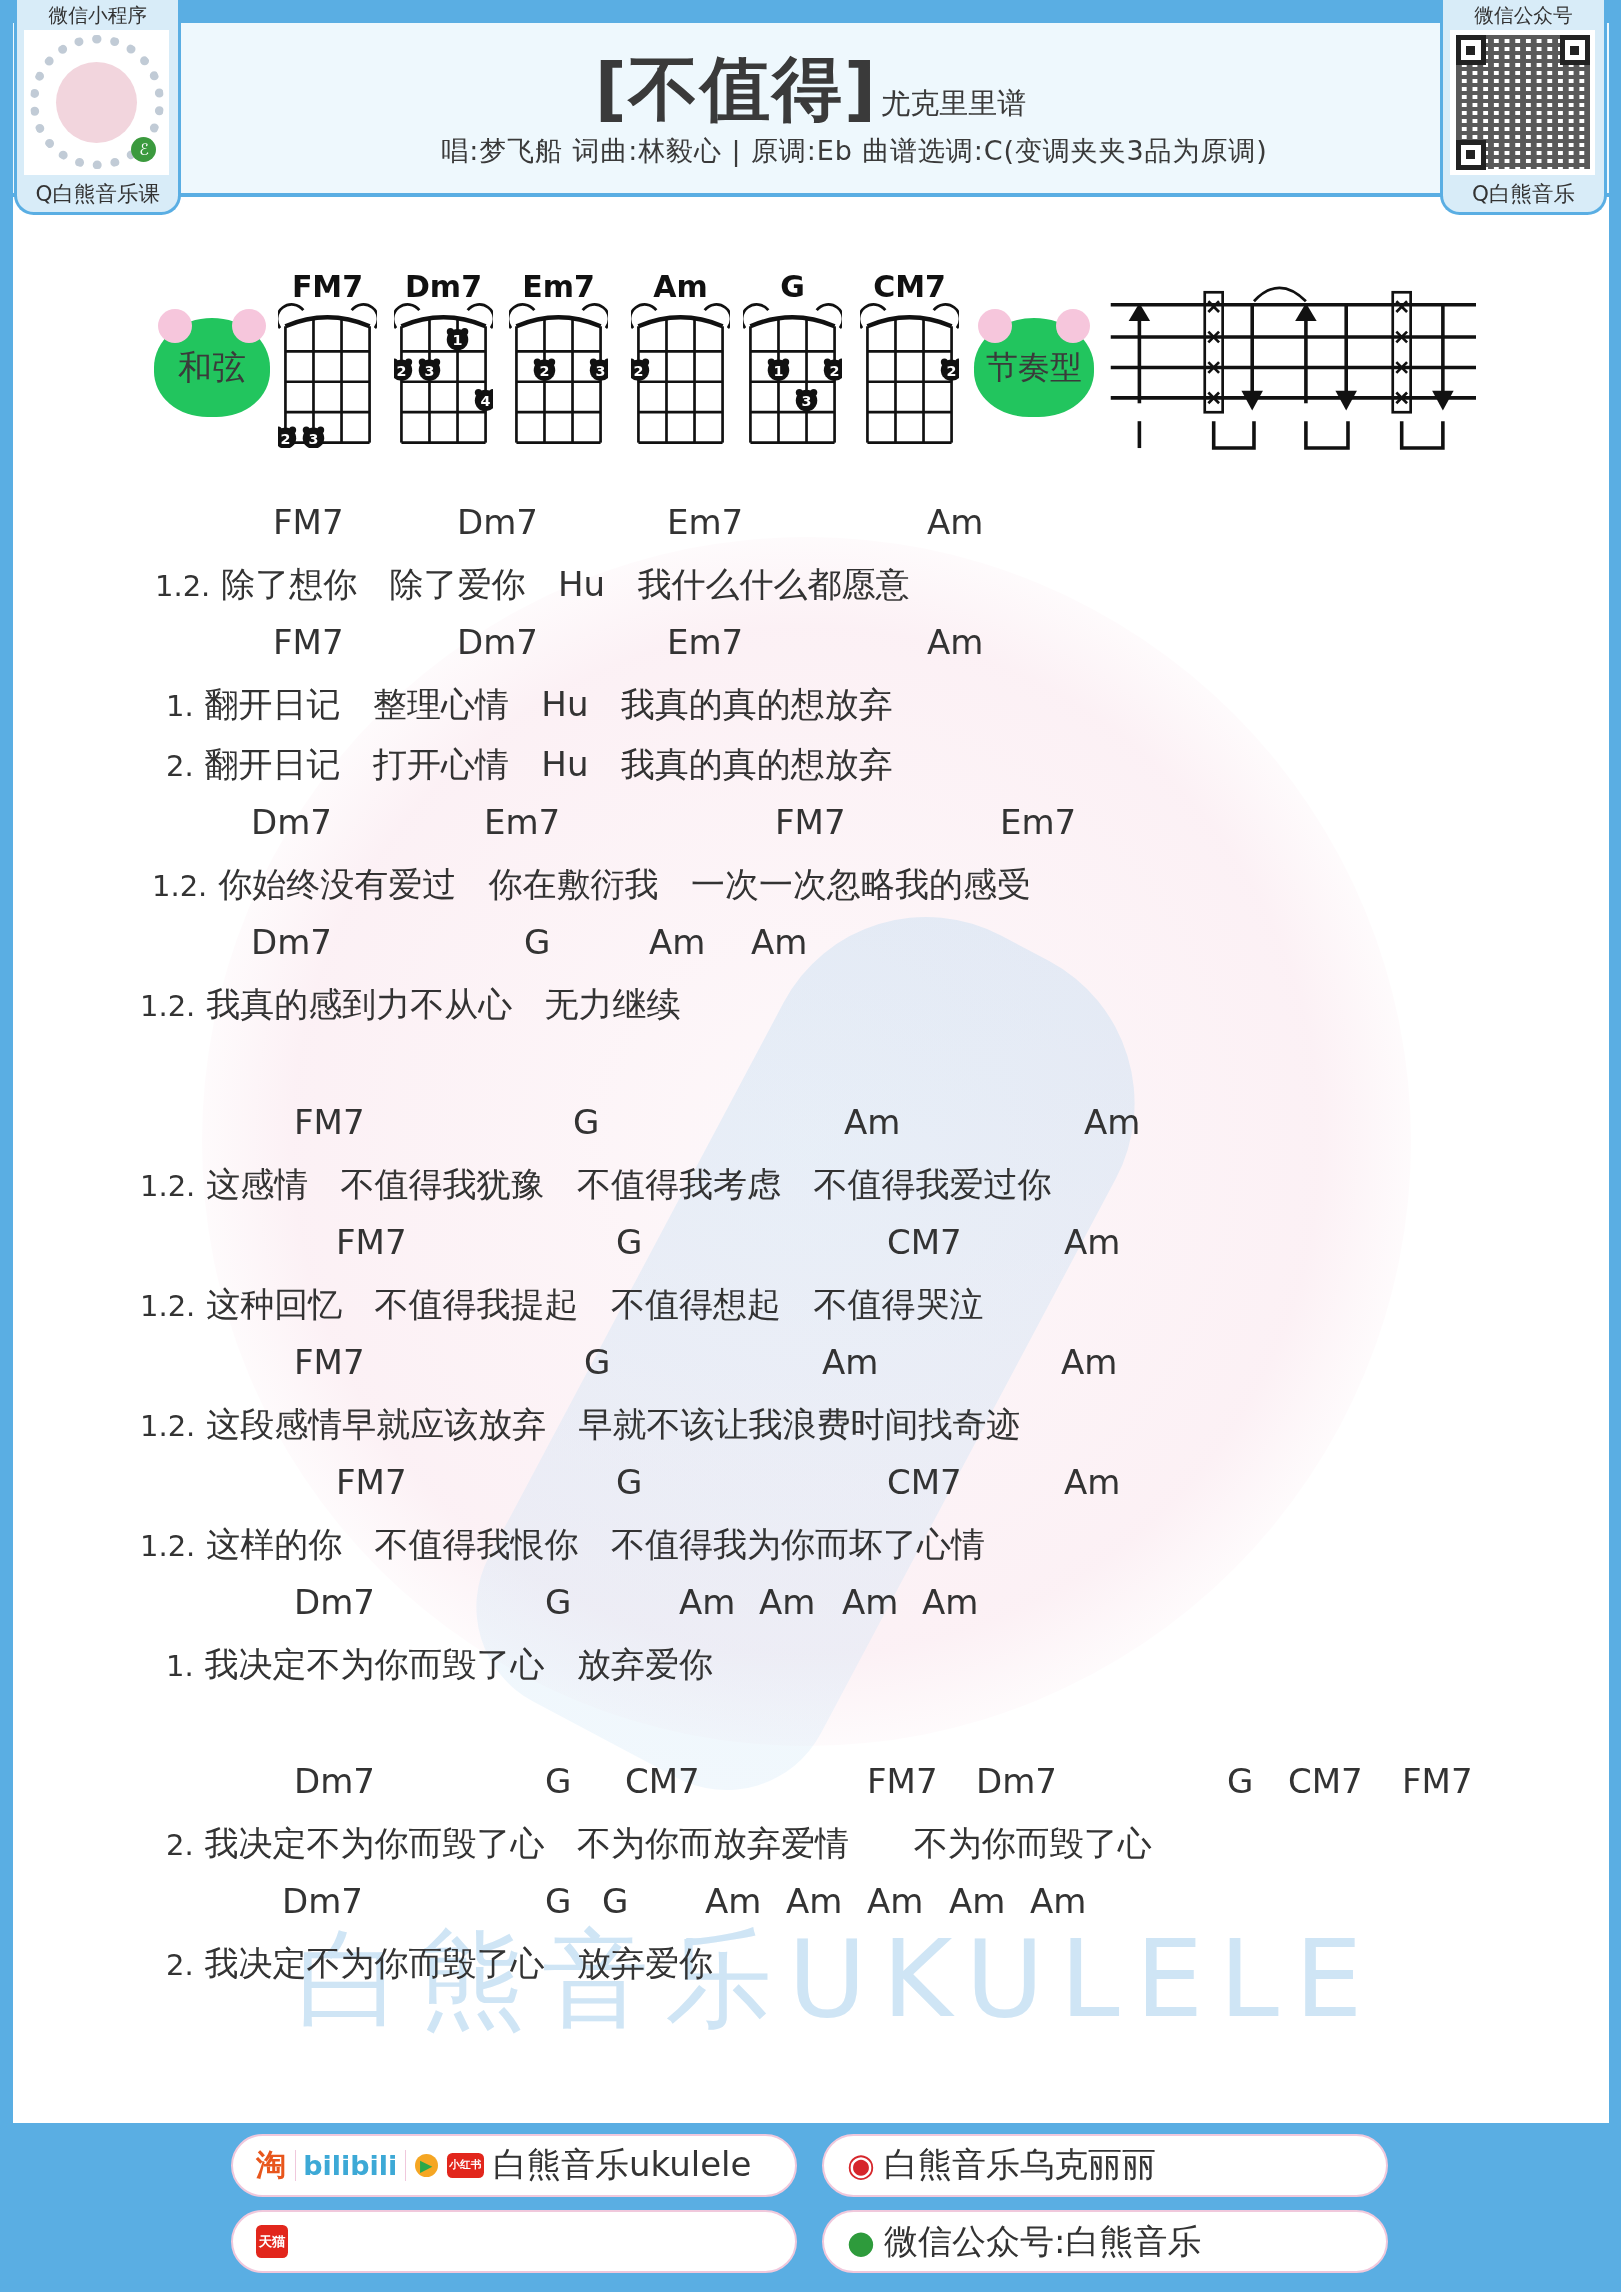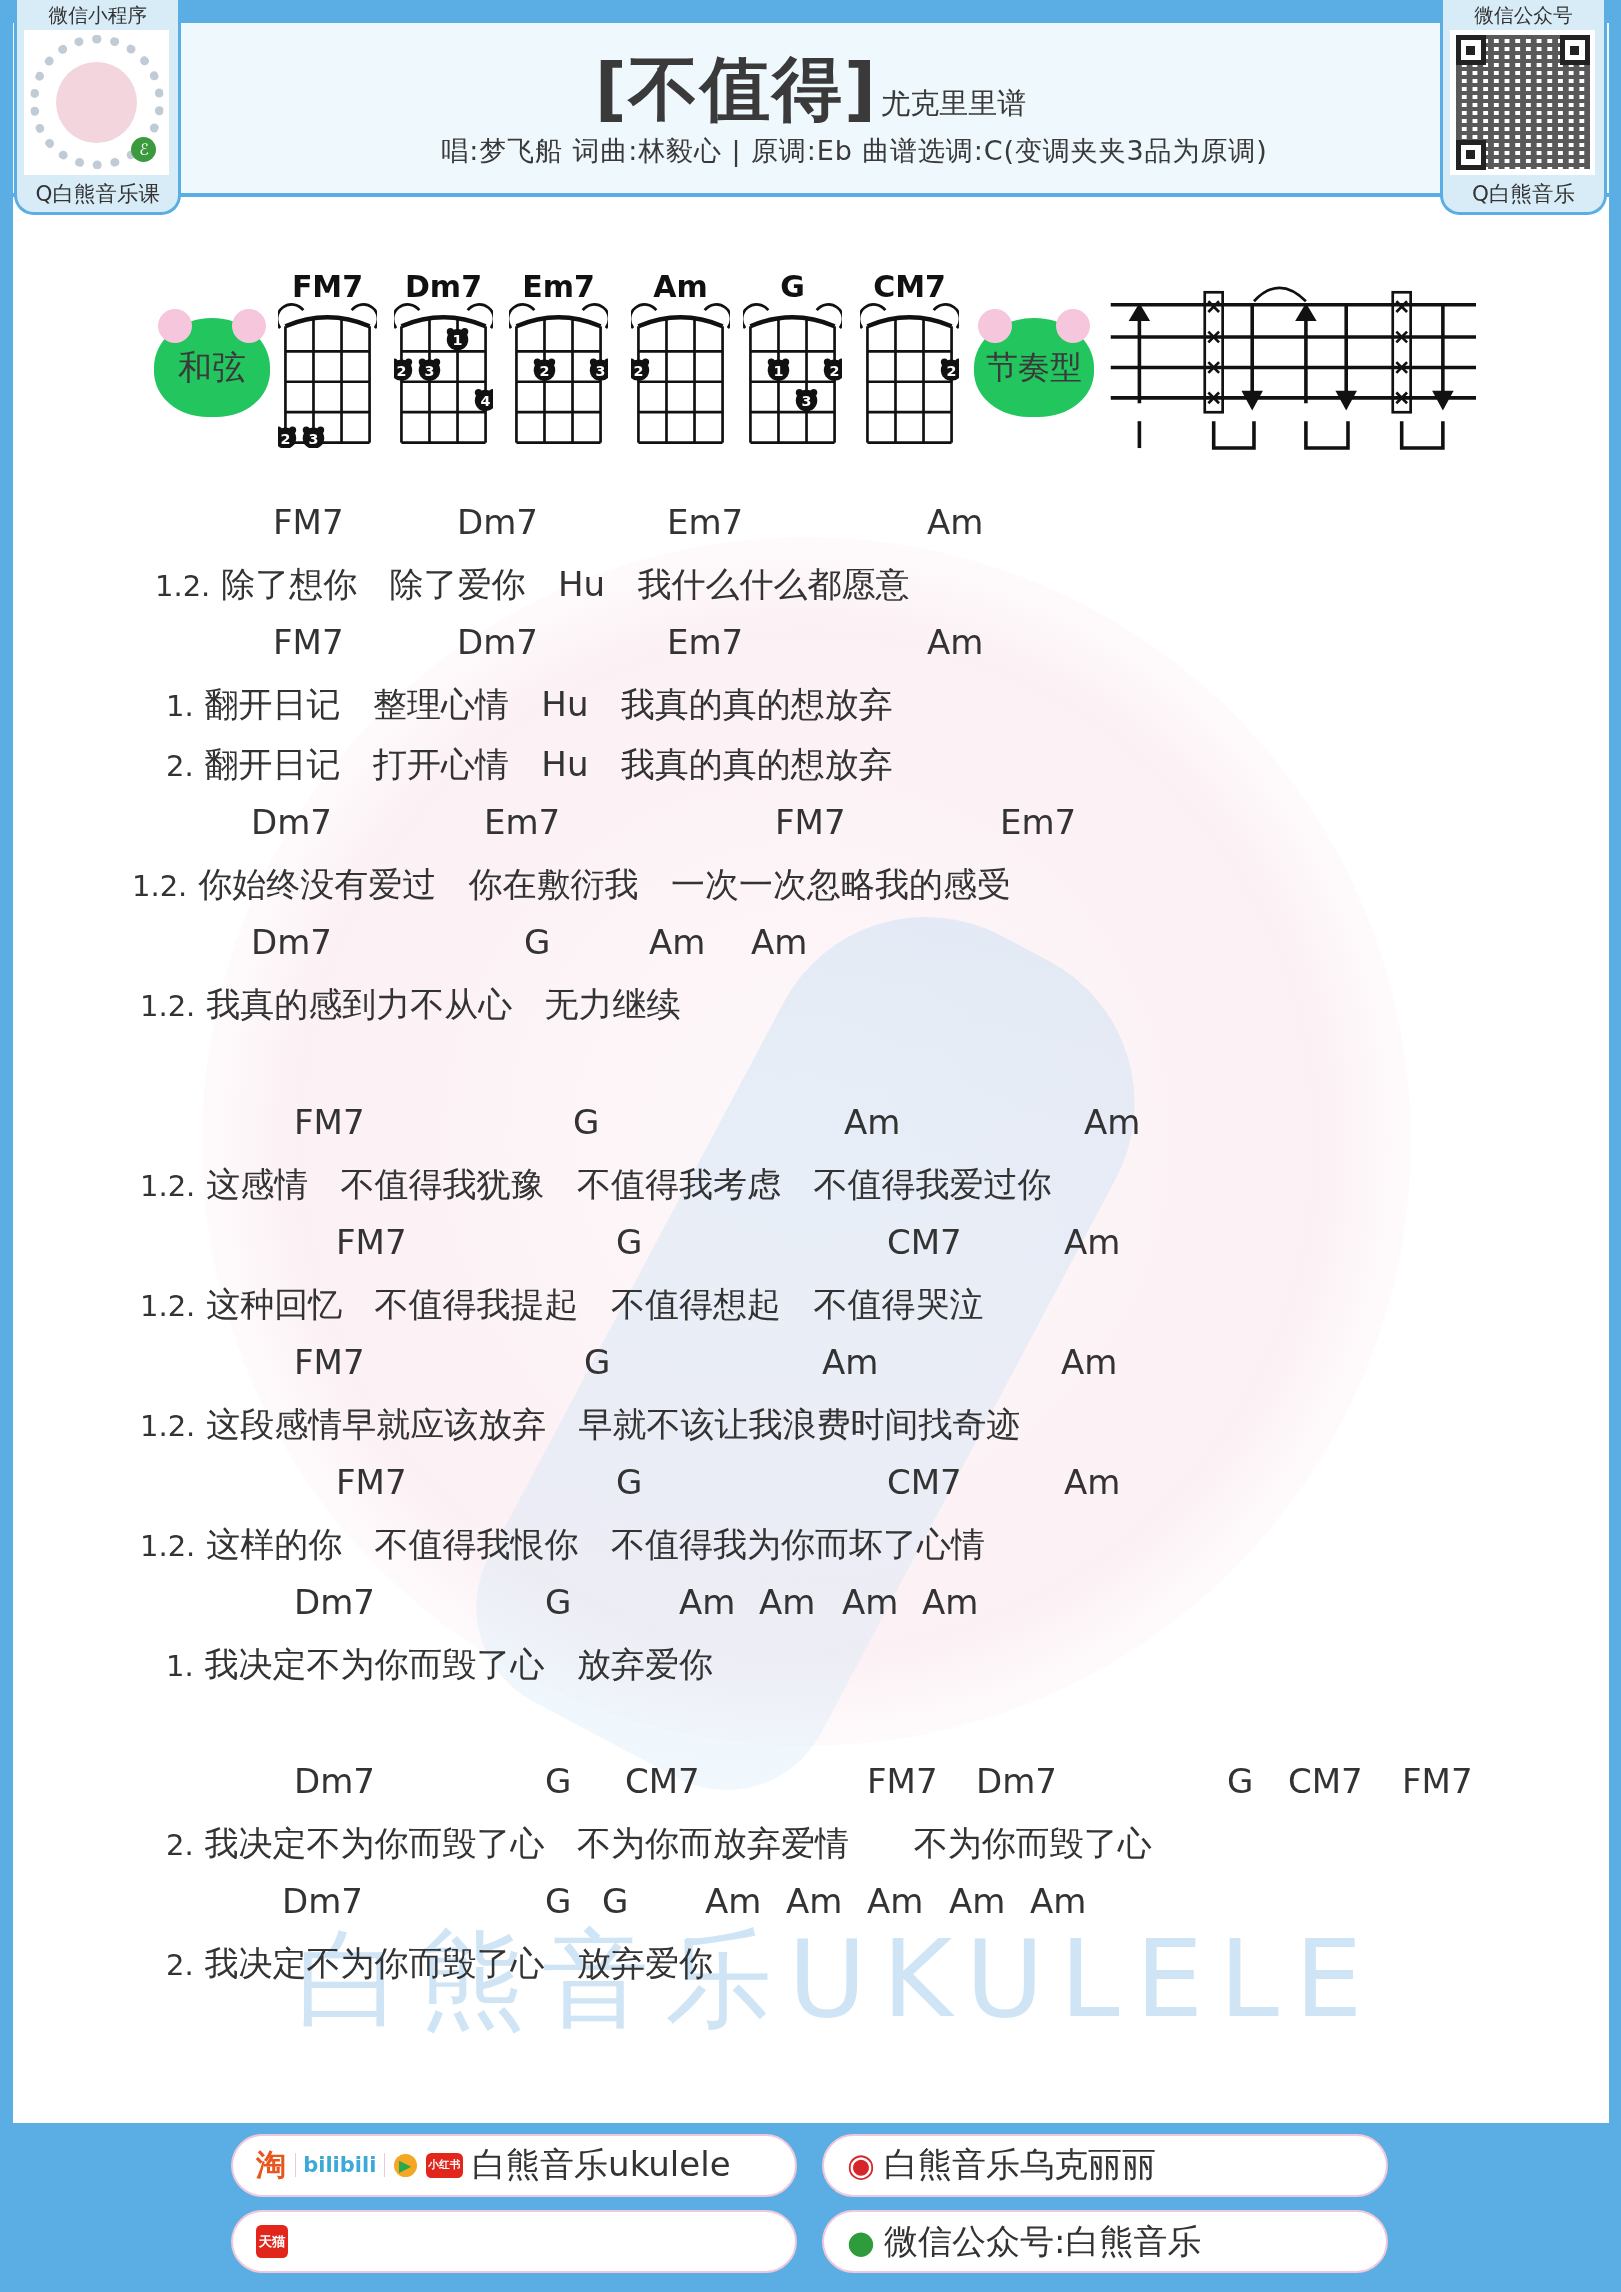--- a/index.html
+++ b/index.html
@@ -46,21 +46,21 @@
 
   .line { position:absolute; white-space:pre; font-size:34px; color:#333; }
   .lyric { font-size:34px; color:#333; }
   .lyric .num { font-size:29px; }
   .chord { position:absolute; font-size:34px; color:#333; }
 
   .footer { position:absolute; left:0; top:2123px; width:1621px; height:170px; background:#5aaee3; }
   .pill { position:absolute; height:63px; background:#fff; border:2.7px solid #f0c8dc; border-radius:32px; box-sizing:border-box; display:flex; align-items:center; padding-left:23px; font-size:34px; color:#333; }
   .pill .ico { display:inline-block; margin-right:9px; font-weight:bold; }
   .ico-taobao { color:#e8561c; font-size:30px; }
-  .ico-bili { color:#3da9d6; font-size:21px; border-left:1.8px solid #f0c8dc; border-right:1.8px solid #f0c8dc; padding:0 7.2px; }
+  .ico-bili { color:#3da9d6; font-size:27px; border-left:1.8px solid #f0c8dc; border-right:1.8px solid #f0c8dc; padding:0 7.2px; }
   .ico-play { width:23px; height:23px; border-radius:50%; background:#f5a623; color:#2aa84a; font-size:16px; text-align:center; line-height:23px; }
   .ico-xhs { background:#e2261c; color:#fff; font-size:10.7px; border-radius:5.4px; padding:5.4px 2.7px; }
   .ico-tmall { background:#e2261c; color:#fff; font-size:13.4px; border-radius:5.4px; padding:7.2px 2.7px; }
   .ico-weibo { color:#d6262b; font-size:32px; }
   .ico-wechat { color:#2e9b3c; font-size:32px; }
 </style>
 </head>
 <body>
 
 <div class="watermark-circle"></div>
@@ -312,21 +312,21 @@
     <div class="chord" style="left: 273px; top: 622px;">FM7</div>
     <div class="chord" style="left: 457px; top: 622px;">Dm7</div>
     <div class="chord" style="left: 667px; top: 622px;">Em7</div>
     <div class="chord" style="left: 927px; top: 622px;">Am</div>
     <div class="line lyric" style="top: 682px; left: 166px;"><span class="num">1.</span> <span>翻开日记   整理心情   Hu   我真的真的想放弃</span></div>
     <div class="line lyric" style="top: 742px; left: 166px;"><span class="num">2.</span> <span>翻开日记   打开心情   Hu   我真的真的想放弃</span></div>
     <div class="chord" style="left: 251px; top: 802px;">Dm7</div>
     <div class="chord" style="left: 484px; top: 802px;">Em7</div>
     <div class="chord" style="left: 775px; top: 802px;">FM7</div>
     <div class="chord" style="left: 1000px; top: 802px;">Em7</div>
-    <div class="line lyric" style="top: 862px; left: 132px;"><span class="num">1.2.</span> <span>你始终没有爱过   你在敷衍我   一次一次忽略我的感受</span></div>
+    <div class="line lyric" style="top: 862px; left: 152px;"><span class="num">1.2.</span> <span>你始终没有爱过   你在敷衍我   一次一次忽略我的感受</span></div>
     <div class="chord" style="left: 251px; top: 922px;">Dm7</div>
     <div class="chord" style="left: 524px; top: 922px;">G</div>
     <div class="chord" style="left: 649px; top: 922px;">Am</div>
     <div class="chord" style="left: 751px; top: 922px;">Am</div>
     <div class="line lyric" style="top: 982px; left: 140px;"><span class="num">1.2.</span> <span>我真的感到力不从心   无力继续</span></div>
     <div class="chord" style="left: 294px; top: 1102px;">FM7</div>
     <div class="chord" style="left: 573px; top: 1102px;">G</div>
     <div class="chord" style="left: 844px; top: 1102px;">Am</div>
     <div class="chord" style="left: 1084px; top: 1102px;">Am</div>
     <div class="line lyric" style="top: 1162px; left: 140px;"><span class="num">1.2.</span> <span>这感情   不值得我犹豫   不值得我考虑   不值得我爱过你</span></div>

